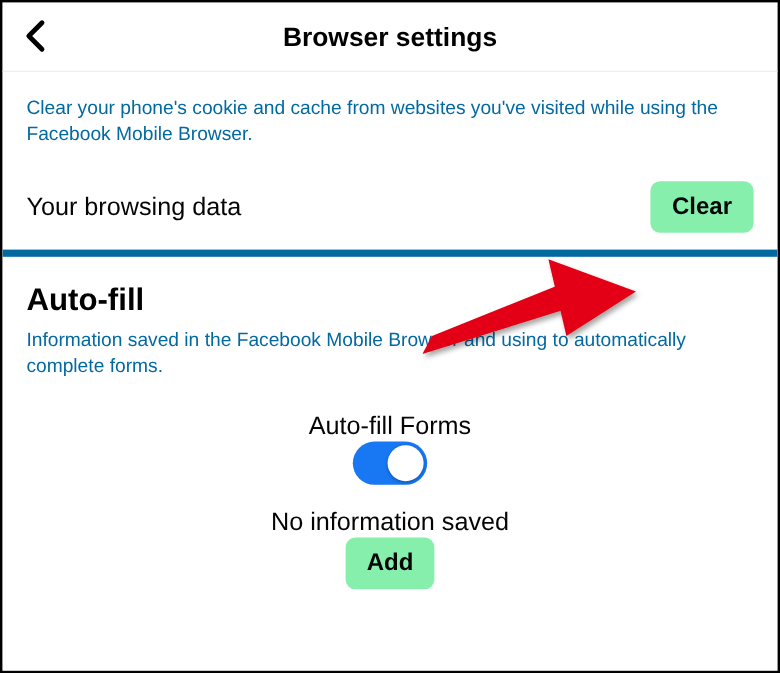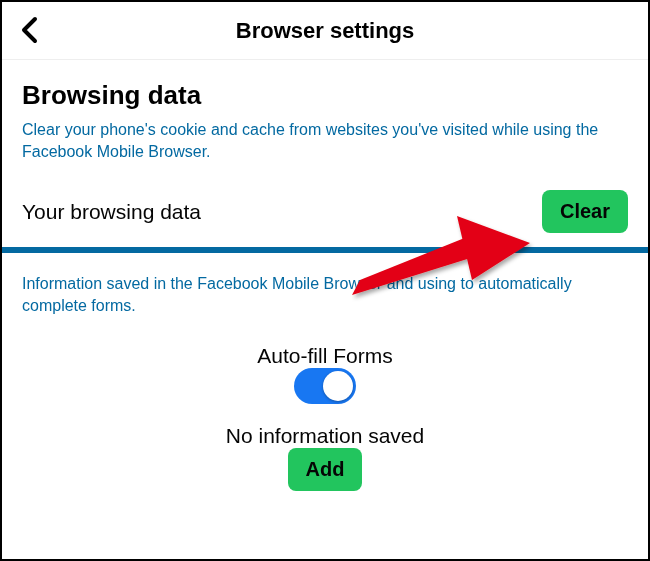--- a/index.html
+++ b/index.html
@@ -60,21 +60,21 @@
     .row.no-border {
       border-bottom: none;
       flex-direction: column;
     }
     .row-label {
       font-size: 21px;
       color: #050505;
       font-weight: 400;
     }
     .pill-button {
-      background: #22c55e;
+      background: #86efac;
       border: none;
       border-radius: 8px;
       padding: 10px 18px;
       font-size: 20px;
       font-weight: 600;
       color: #050505;
       cursor: pointer;
     }
     .toggle {
       width: 62px;
@@ -108,29 +108,29 @@
 <div class="header">
   <div class="back-button">
     <svg width="18" height="28" viewBox="0 0 18 28">
       <path d="M 15 3 L 4 14 L 15 25" stroke="#000" stroke-width="4" fill="none" stroke-linecap="round" stroke-linejoin="round"></path>
     </svg>
   </div>
   <div class="header-title">Browser settings</div>
 </div>
 
 <div class="section">
-  <div class="section-title">Browsing data</div>
   <div class="section-desc">Clear your phone's cookie and cache from websites you've visited while using the Facebook Mobile Browser.</div>
 </div>
 <div class="row">
   <div class="row-label">Your browsing data</div>
   <button class="pill-button">Clear</button>
 </div>
 
 <div class="section">
+  <div class="section-title">Auto-fill</div>
   <div class="section-desc">Information saved in the Facebook Mobile Browser and using to automatically complete forms.</div>
 </div>
 <div class="row no-border">
   <div class="row-label">Auto-fill Forms</div>
   <div class="toggle">
     <div class="toggle-knob"></div>
   </div>
 </div>
 <div class="row no-border" style="padding-top:6px;">
   <div class="row-label">No information saved</div>

